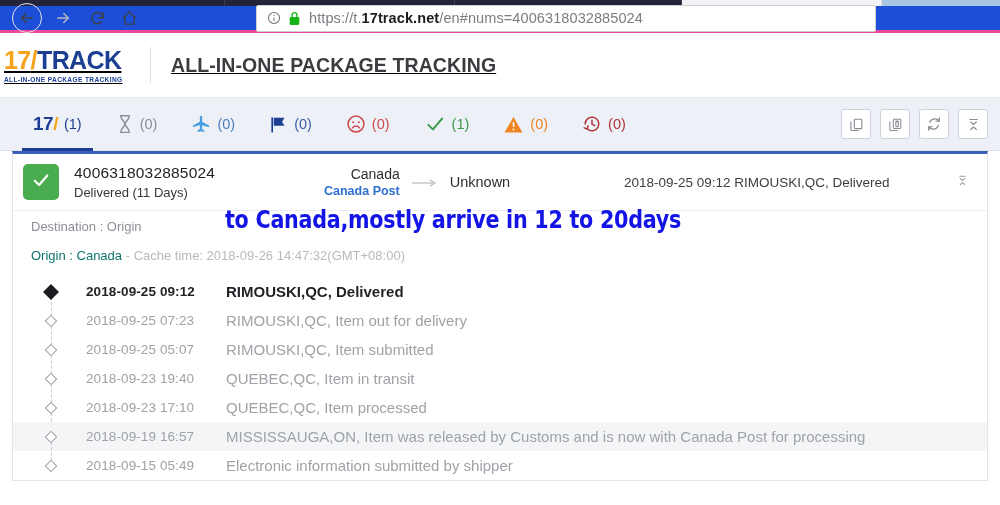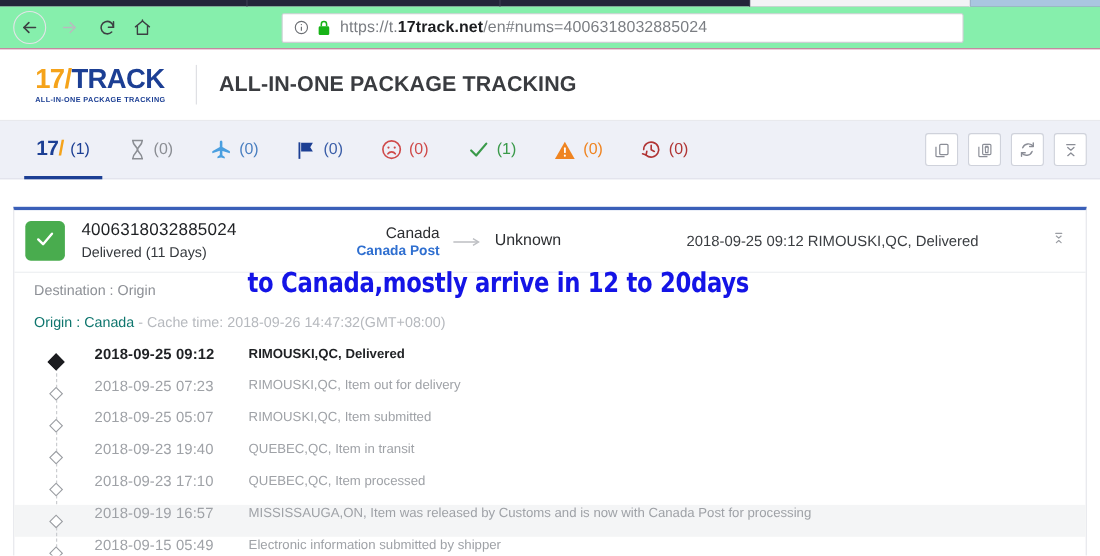--- a/index.html
+++ b/index.html
@@ -17,23 +17,23 @@
     display: flex; align-items: stretch;
   }
   .tabstrip-seg { height: 100%; border-right: 1px solid #3c3d52; }
   .tabstrip-seg.seg1 { width: 225px; }
   .tabstrip-seg.seg2 { width: 230px; }
   .tabstrip-seg.seg3 { width: 227px; }
   .tabstrip-rest { flex: 1; background: #f2f3f6; border-right: 1px solid #dfe1e6; }
   .tabstrip-blue { width: 118px; background: #a9c6e0; }
 
   #browser-toolbar {
-    height: 39px; width: 100%;
-    background: #86efac;
-    border-bottom: 1px solid #ec4899;
+    height: 27px; width: 100%;
+    background: #1d4ed8;
+    border-bottom: 3px solid #ec4899;
     display: flex; align-items: center;
     padding: 0 12px;
   }
   .nav-btn {
     width: 30px; height: 30px;
     display: flex; align-items: center; justify-content: center;
     color: #3c4043;
     flex: none;
   }
   .nav-btn.back {
@@ -60,23 +60,24 @@
   #urlbar .info-ico { color: #6c6f74; margin-right: 7px; display:flex; }
   #urlbar .lock-ico { margin-right: 8px; display:flex; }
   .url-text { white-space: nowrap; letter-spacing: .1px; }
   .url-dim { color: #7a7d82; }
   .url-strong { color: #1c1d20; font-weight: bold; }
 
   
   #site-header {
     height: 65px;
     display: flex; align-items: center;
-    padding-left: 32px;
+    padding-left: 4px;
     background: #fff;
     border-bottom: 1px solid #e8e9ed;
+    text-decoration: underline;
   }
   .logo-block { width: 140px; }
   .logo-main { font-size: 25px; font-weight: bold; line-height: 1; letter-spacing: -.6px; }
   .logo-17 { color: #f5a31a; }
   .logo-slash { color: #f5a31a; }
   .logo-track { color: #1c3f94; }
   .logo-sub {
     font-size: 6.6px; font-weight: bold; color: #1c3f94;
     letter-spacing: .35px; margin-top: 3px;
   }
@@ -112,21 +113,21 @@
   .toolbar-right { margin-left: auto; display: flex; gap: 9px; }
   .tb-btn {
     width: 30px; height: 30px;
     background: #fff; border: 1px solid #cfd2db; border-radius: 3px;
     display: flex; align-items: center; justify-content: center;
     color: #8a8d96;
   }
 
   
   #result-card {
-    margin: 25px 12px 0 12px;
+    margin: 0 12px 0 12px;
     background: #fff;
     border: 1px solid #e4e5ea;
     border-top: 3px solid #3a5fb8;
   }
   .card-head {
     display: flex; align-items: center;
     padding: 10px 12px 10px 10px;
     border-bottom: 1px solid #eceef1;
     position: relative;
   }
@@ -164,21 +165,21 @@
     font-family: "DejaVu Sans Condensed", "Liberation Sans Narrow", "Liberation Sans", sans-serif;
     transform: scaleX(.92);
     transform-origin: left center;
     letter-spacing: -.3px;
     white-space: nowrap;
   }
 
   
   #timeline { padding: 6px 0 0 0; position: relative; }
   .tl-row {
-    display: flex; align-items: flex-start;
+    display: flex; align-items: center;
     height: 29px;
     position: relative;
     padding-left: 30px;
   }
   .tl-row.hl { background: #f4f5f6; }
   .tl-marker {
     position: absolute; left: 38px; top: 50%;
     transform: translate(-50%, -50%) rotate(45deg);
     width: 9px; height: 9px;
     background: #fff; border: 1.6px solid #9a9da2;
@@ -186,21 +187,21 @@
   .tl-row.first .tl-marker { background: #1c1d20; border-color: #1c1d20; width: 11px; height: 11px; }
   .tl-row .tl-connector {
     position: absolute; left: 38px; top: 50%;
     width: 0; height: 29px;
     border-left: 1px dashed #c6c8cc;
   }
   .tl-date {
     width: 140px; margin-left: 43px;
     font-size: 13.5px; color: #9fa2a7; letter-spacing: .1px;
   }
-  .tl-desc { font-size: 12px; color: #9fa2a7; }
+  .tl-desc { font-size: 15px; color: #9fa2a7; }
   .tl-row.first .tl-date, .tl-row.first .tl-desc { color: #1f2124; font-weight: bold; }
 </style>
 </head>
 <body>
 
 <div id="browser-tabstrip">
   <div class="tabstrip-seg seg1"></div>
   <div class="tabstrip-seg seg2"></div>
   <div class="tabstrip-seg seg3"></div>
   <div class="tabstrip-rest"></div>

